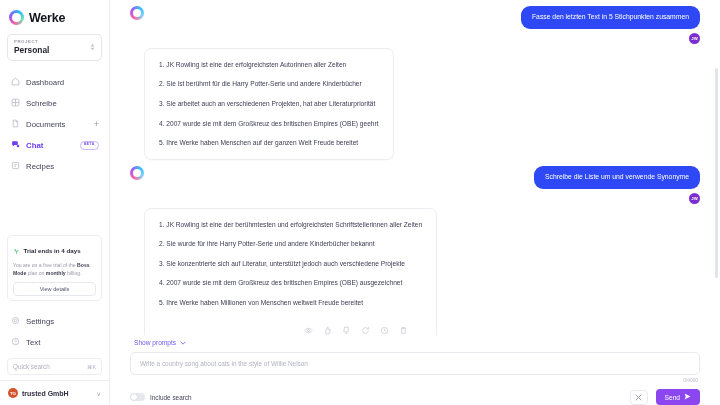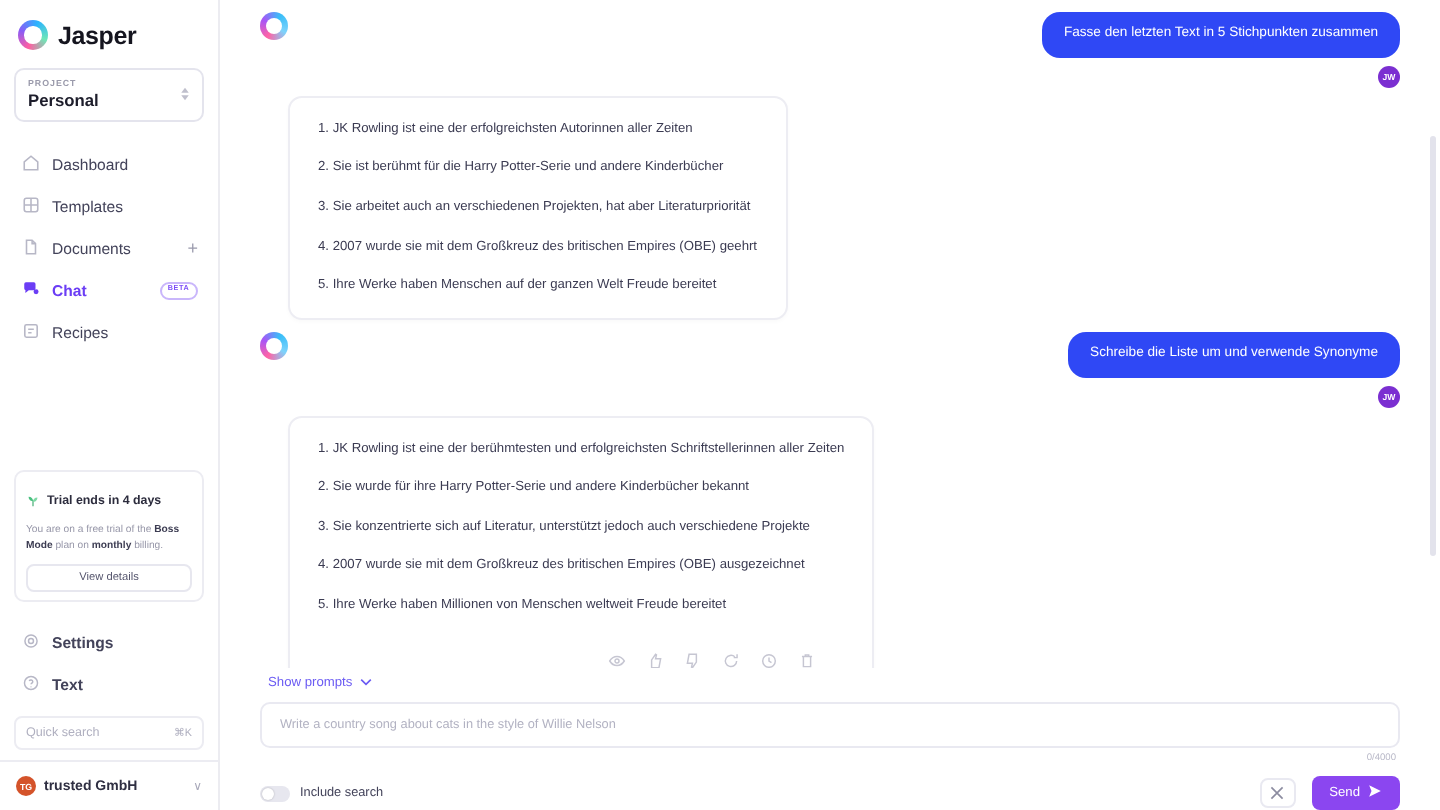--- a/index.html
+++ b/index.html
@@ -66,21 +66,21 @@
   }
   .trial-head { display: flex; align-items: center; gap: 3.5px; margin-bottom: 3px; }
   .trial-title { font-size: 6.2px; color: #2c2c3d; font-weight: 600; }
   .trial-body { font-size: 5.1px; color: #9696a8; line-height: 1.55; }
   .trial-body b { color: #3c3c52; }
   .trial-btn {
     margin-top: 4px; border: 1px solid #e7e7ef; border-radius: 4px;
     text-align: center; padding: 3px 0; font-size: 5.6px; color: #55556d; cursor: pointer;
   }
 
-  .footer-nav { padding: 0 4px; font-weight: bold; }
+  .footer-nav { padding: 0 4px; }
   .quick-search {
     margin: 6px 7px 5px 7px; border: 1px solid #ececf2; border-radius: 4px;
     display: flex; align-items: center; justify-content: space-between;
     padding: 4px 5px;
   }
   .qs-ph { font-size: 6.3px; color: #b0b0c0; }
   .qs-kbd { font-size: 5.4px; color: #b0b0c0; }
   .account {
     border-top: 1px solid #ececf2;
     display: flex; align-items: center; gap: 4px; padding: 7px 8px; cursor: pointer;
@@ -176,21 +176,21 @@
 </style>
 </head>
 <body>
 
 <div class="app">
 
   <aside class="sidebar">
 
     <div class="brand">
       <div class="brand-mark"></div>
-      <div class="brand-name">Jasper</div>
+      <div class="brand-name">Werke</div>
     </div>
 
     <div class="project-select">
       <div>
         <div class="project-label">PROJECT</div>
         <div class="project-value">Personal</div>
       </div>
       <div class="stepper">
         <svg width="5" height="8" viewBox="0 0 8 12">
             <path d="M4 1 L7 5 L1 5 Z" fill="#bfbfcc"></path>
@@ -210,21 +210,21 @@
         <span class="nav-label">Dashboard</span>
       </div>
 
       <div class="nav-item">
         <span class="nav-ico">
           <svg viewBox="0 0 16 16" fill="none" stroke="currentColor" stroke-width="1.4">
               <rect x="2" y="2" width="12" height="12" rx="2"></rect>
               <path d="M2 8 H14 M8 2 V14"></path>
             </svg>
         </span>
-        <span class="nav-label">Templates</span>
+        <span class="nav-label">Schreibe</span>
       </div>
 
       <div class="nav-item">
         <span class="nav-ico">
           <svg viewBox="0 0 16 16" fill="none" stroke="currentColor" stroke-width="1.4">
               <path d="M4 2h5l3 3v9H4z"></path>
               <path d="M9 2v3h3"></path>
             </svg>
         </span>
         <span class="nav-label">Documents</span>

